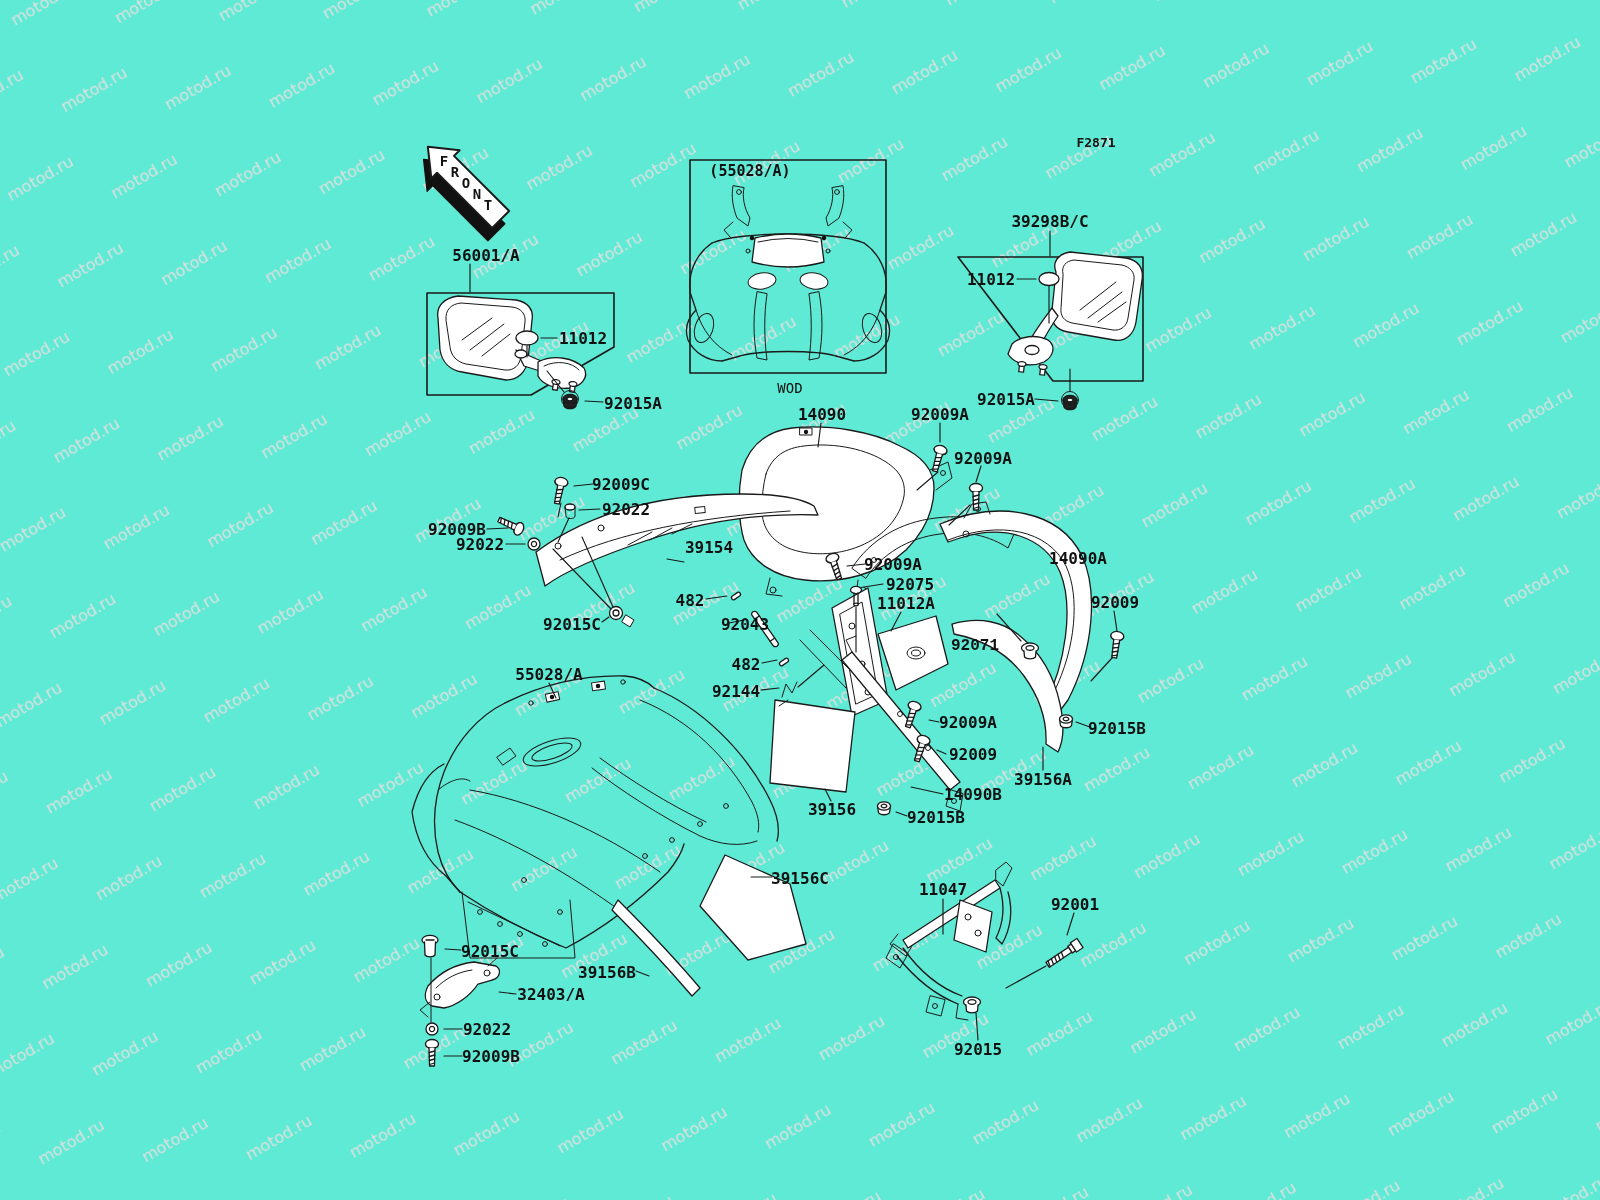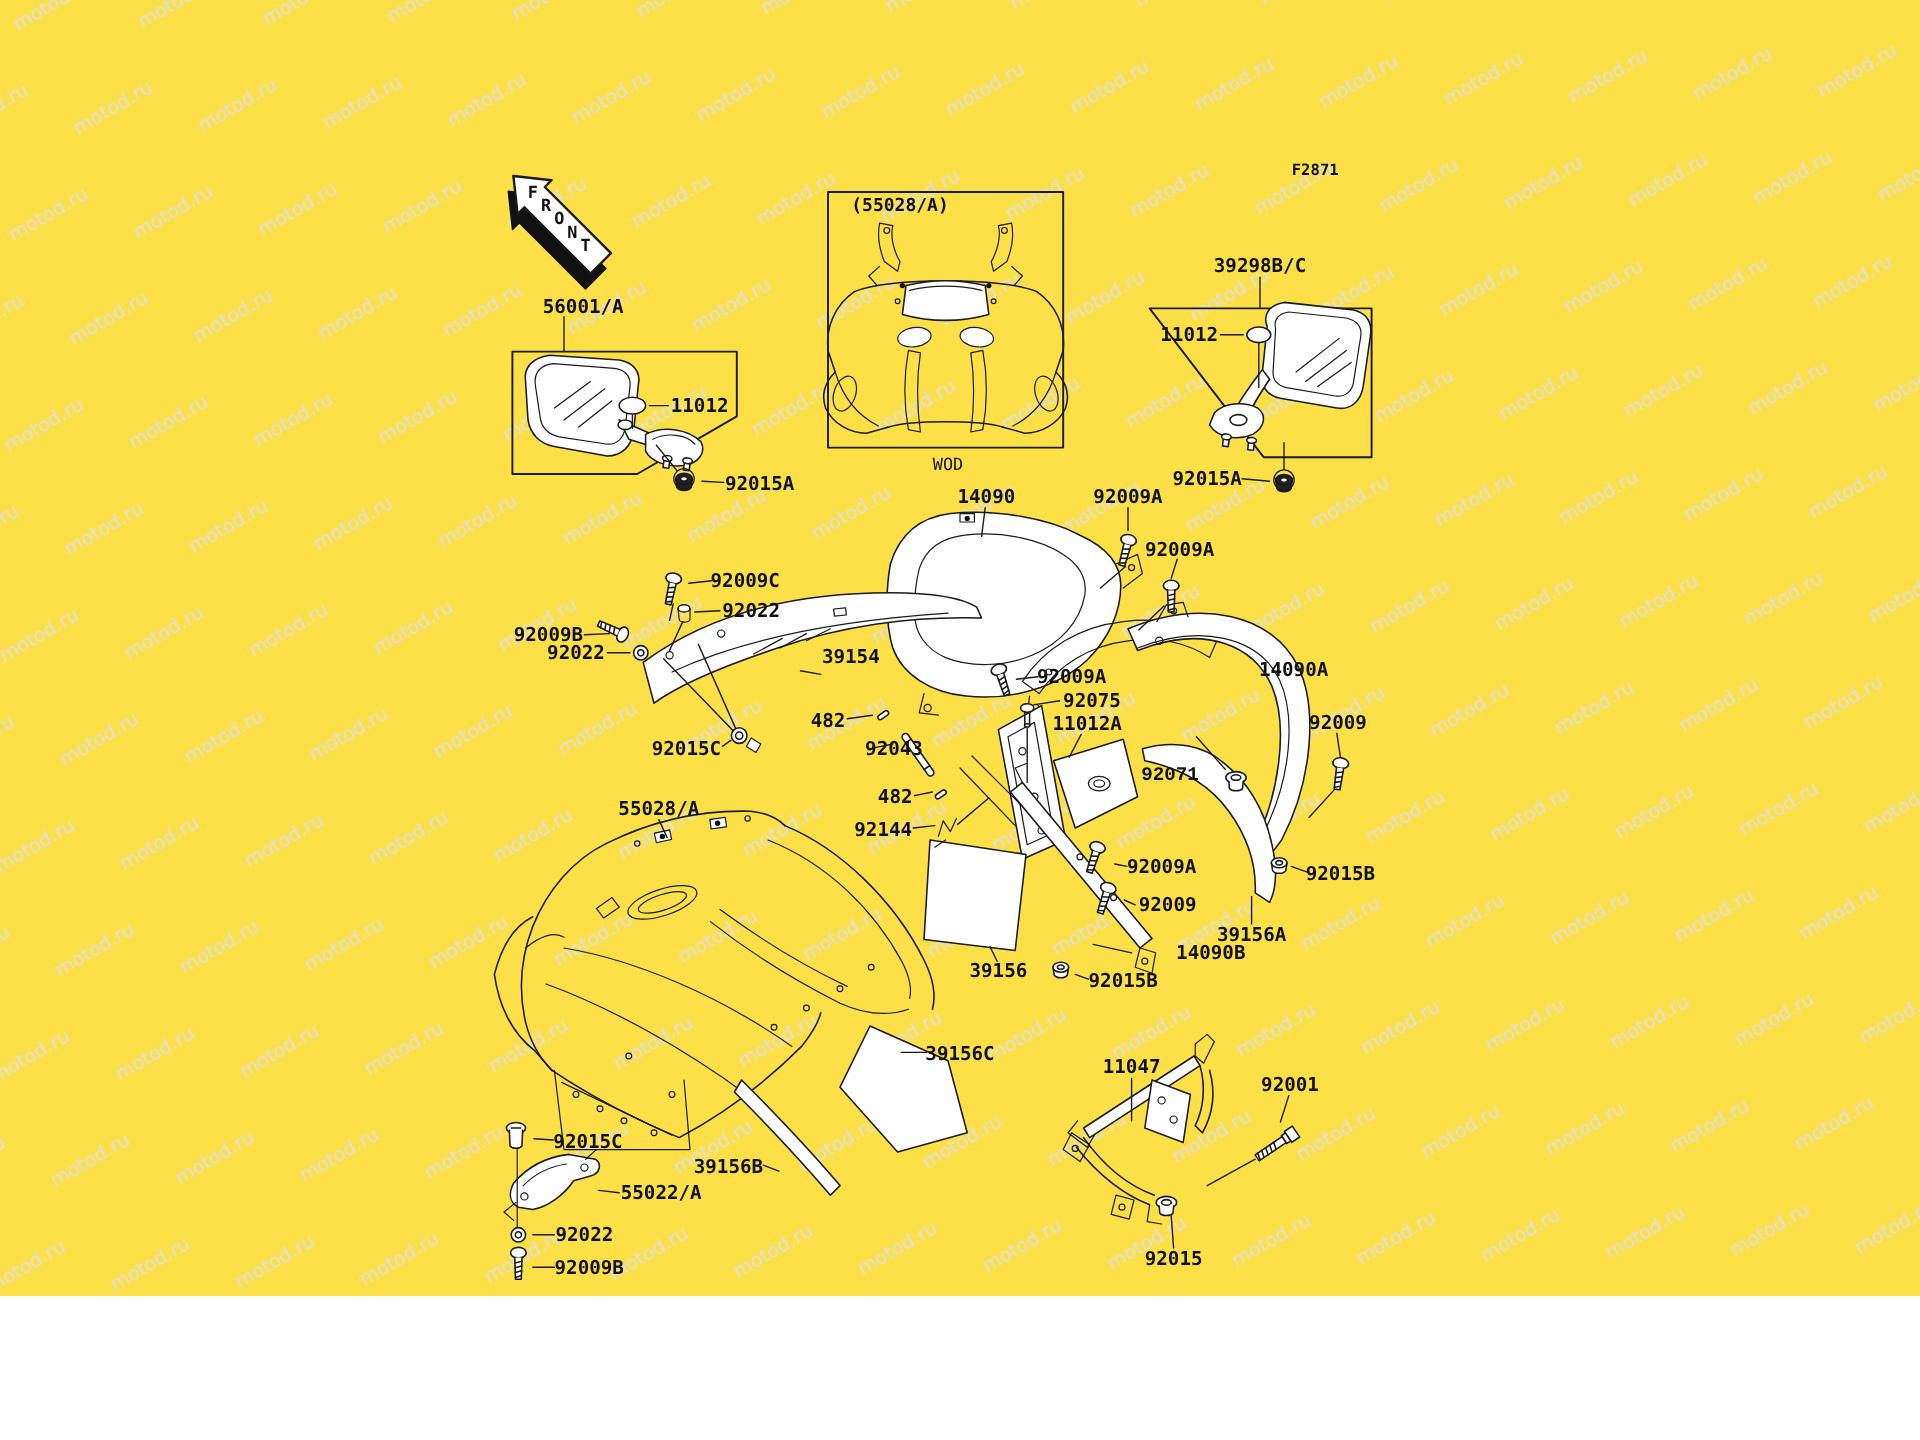--- a/index.html
+++ b/index.html
@@ -1,16 +1,16 @@
 <!DOCTYPE html>
 <html><head>
 <meta charset="utf-8">
 <style>
   html,body{margin:0;padding:0;background:#fff;}
-  .stage{position:relative;width:1600px;height:1080px;background:#fde047;overflow:hidden;
+  .stage{position:relative;width:1600px;height:1200px;background:#5eead4;overflow:hidden;
          font-family:"DejaVu Sans Mono","Liberation Mono",monospace;}
   .stage svg{position:absolute;left:0;top:0;}
   .diagram{stroke:#1a1a1a;fill:none;stroke-width:1.3;stroke-linecap:round;stroke-linejoin:round;}
   .diagram .thin{stroke-width:1;}
   .diagram .ldr{stroke-width:1.15;fill:none;}
   .diagram .box{stroke-width:1.6;fill:none;}
   .diagram .wht{fill:#ffffff;}
   .diagram .blk{fill:#111111;stroke:#111111;}
   .part-label{position:absolute;transform:translate(-50%,-50%);white-space:nowrap;
               font-weight:bold;font-size:16px;color:#111;letter-spacing:0px;}
@@ -382,29 +382,29 @@
       <div class="part-label" style="left: 690px; top: 600px;">482</div>
       <div class="part-label" style="left: 705px; top: 624px; margin-left: 40px;">92043</div>
       <div class="part-label" style="left: 746px; top: 664px;">482</div>
       <div class="part-label" style="left: 736px; top: 691px;">92144</div>
       <div class="part-label" style="left: 572px; top: 624px;">92015C</div>
       <div class="part-label" style="left: 549px; top: 674px;">55028/A</div>
       <div class="part-label" style="left: 968px; top: 722px;">92009A</div>
       <div class="part-label" style="left: 1117px; top: 728px;">92015B</div>
       <div class="part-label" style="left: 973px; top: 754px;">92009</div>
       <div class="part-label" style="left: 1043px; top: 779px;">39156A</div>
-      <div class="part-label" style="left: 1009px; top: 794px; text-align: right;">14090B</div>
+      <div class="part-label" style="left: 973px; top: 794px; text-align: right;">14090B</div>
       <div class="part-label" style="left: 832px; top: 809px;">39156</div>
       <div class="part-label" style="left: 936px; top: 817px;">92015B</div>
       <div class="part-label" style="left: 800px; top: 878px;">39156C</div>
       <div class="part-label" style="left: 943px; top: 889px;">11047</div>
       <div class="part-label" style="left: 1075px; top: 904px;">92001</div>
       <div class="part-label" style="left: 490px; top: 951px;">92015C</div>
       <div class="part-label" style="left: 607px; top: 972px;">39156B</div>
-      <div class="part-label" style="left: 551px; top: 994px;">55022/A</div>
+      <div class="part-label" style="left: 551px; top: 994px;">32403/A</div>
       <div class="part-label" style="left: 487px; top: 1029px;">92022</div>
       <div class="part-label" style="left: 491px; top: 1056px;">92009B</div>
       <div class="part-label" style="left: 978px; top: 1049px;">92015</div>
     </div>
   <div id="front-letters-layer">
       <div class="front-letter" style="left: 444px; top: 161px;">F</div>
       <div class="front-letter" style="left: 455px; top: 172px;">R</div>
       <div class="front-letter" style="left: 466px; top: 183px;">O</div>
       <div class="front-letter" style="left: 477px; top: 194px;">N</div>
       <div class="front-letter" style="left: 488px; top: 205px;">T</div>

